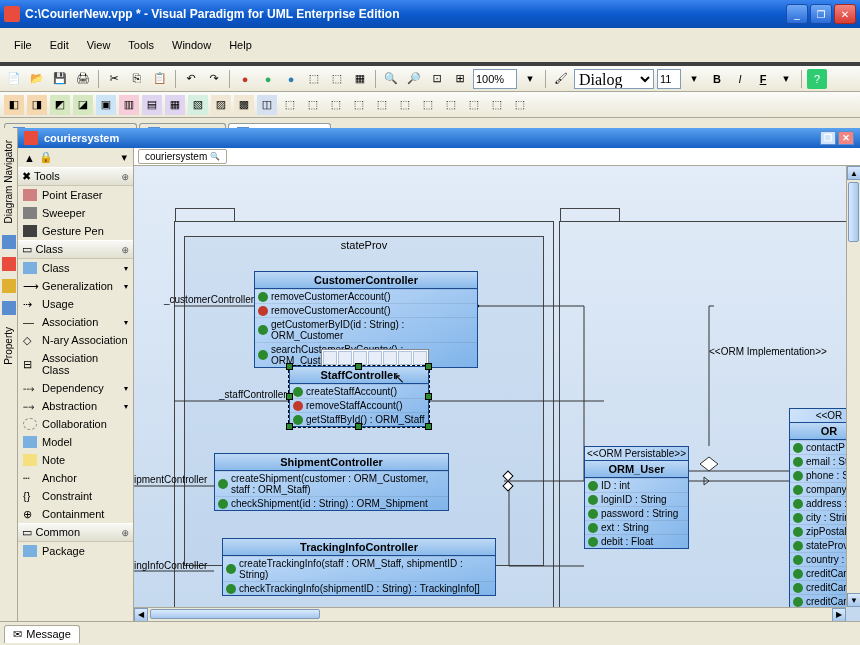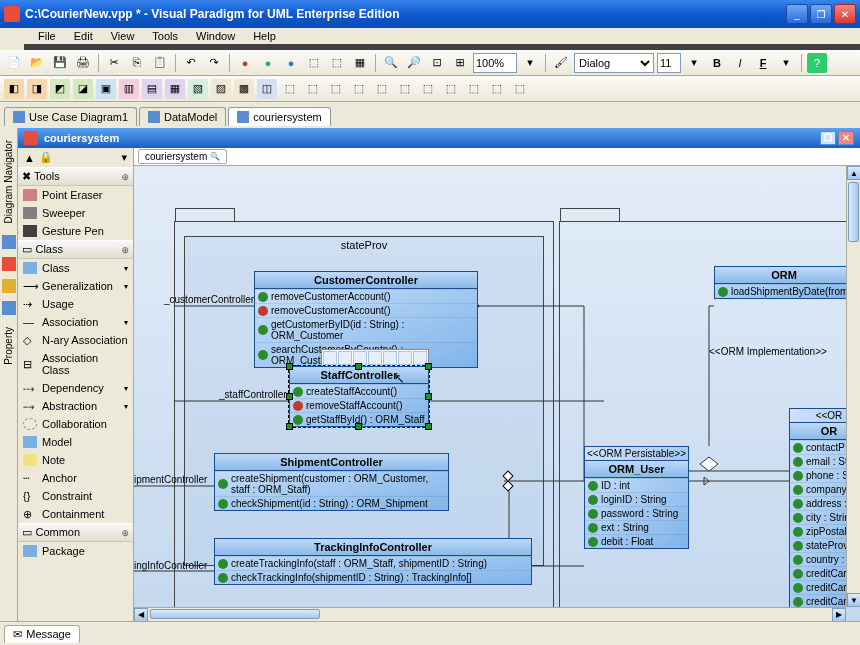--- a/index.html
+++ b/index.html
@@ -5,27 +5,27 @@
 * { box-sizing: border-box; margin: 0; padding: 0; }
 body { font-family: Tahoma, sans-serif; font-size: 11px; background: #ece9d8; width: 860px; height: 645px; overflow: hidden; position: relative; }
 
 .titlebar { height: 28px; background: linear-gradient(to bottom, #3a84ee 0%, #0d5bce 50%, #084bb2 100%); display: flex; align-items: center; padding: 0 4px; color: #fff; }
 .titlebar-icon { width: 16px; height: 16px; background: #e74c3c; margin-right: 5px; border-radius: 2px; }
 .titlebar-text { flex: 1; font-weight: bold; font-size: 12px; }
 .titlebar-btns { display: flex; gap: 2px; }
 .titlebar-btn { width: 22px; height: 20px; background: linear-gradient(to bottom, #6fa9f6, #2a6cd8); border: 1px solid #1a4ca8; border-radius: 3px; display: flex; align-items: center; justify-content: center; color: #fff; font-size: 10px; cursor: pointer; }
 .titlebar-btn.close { background: linear-gradient(to bottom, #f08682, #d93c32); border-color: #a8281f; }
 
-.menubar { height: 22px; background: #ece9d8; display: flex; align-items: center; padding: 0 6px; gap: 2px; border-bottom: 6px solid #404040; margin-left: 24px; }
+.menubar { height: 38px; background: #ece9d8; display: flex; align-items: center; padding: 0 6px; gap: 2px; border-bottom: 4px solid #404040; }
 .menu-item { padding: 2px 8px; cursor: pointer; }
 
 .toolbar { height: 26px; background: linear-gradient(to bottom, #fbfbf9, #ece9d8); display: flex; align-items: center; padding: 2px 4px; gap: 3px; border-bottom: 1px solid #aca899; flex-wrap: nowrap; overflow: hidden; }
 .tool-btn { width: 20px; height: 20px; border: 1px solid transparent; display: flex; align-items: center; justify-content: center; cursor: pointer; font-size: 11px; }
 .tool-sep { width: 1px; height: 18px; background: #aca899; margin: 0 2px; }
-.tool-select { height: 20px; font-size: 11px; border: 1px solid #7f9db9; background: #fff; }
+.tool-select { height: 20px; font-size: 16px; border: 1px solid #7f9db9; background: #fff; font-family: Liberation Serif, serif; }
 .tool-input { height: 20px; font-size: 11px; border: 1px solid #7f9db9; background: #fff; padding: 0 2px; }
 
 .tabbar { height: 24px; background: #ece9d8; display: flex; align-items: flex-end; padding: 0 4px; gap: 2px; }
 .doctab { display: flex; align-items: center; gap: 4px; padding: 3px 8px; background: #ece9d8; border: 1px solid #919b9c; border-bottom: none; border-radius: 3px 3px 0 0; cursor: pointer; font-size: 11px; }
 .doctab.active { background: #fff; }
 .doctab-icon { width: 12px; height: 12px; background: #5a8dd0; }
 
 .workspace { position: absolute; top: 128px; left: 0; right: 0; bottom: 24px; }
 
 .sidebar-strip { position: absolute; left: 0; top: 0; width: 18px; height: 100%; background: #ece9d8; border-right: 1px solid #aca899; display: flex; flex-direction: column; align-items: center; gap: 8px; padding-top: 8px; }
@@ -408,21 +408,21 @@
         <div class="uml-row">
             <span class="uml-row-icon"></span>
             <span>createShipment(customer : ORM_Customer, staff : ORM_Staff)</span>
           </div>
         <div class="uml-row">
             <span class="uml-row-icon"></span>
             <span>checkShipment(id : String) : ORM_Shipment</span>
           </div>
       </div>
 
-      <div class="uml-box" style="left:80px;top:372px;width:318px">
+      <div class="uml-box" style="left:88px;top:372px;width:274px">
         <div class="uml-box-head">TrackingInfoController</div>
         <div class="uml-row">
             <span class="uml-row-icon"></span>
             <span>createTrackingInfo(staff : ORM_Staff, shipmentID : String)</span>
           </div>
         <div class="uml-row">
             <span class="uml-row-icon"></span>
             <span>checkTrackingInfo(shipmentID : String) : TrackingInfo[]</span>
           </div>
       </div>
@@ -445,27 +445,20 @@
         <div class="uml-row">
             <span class="uml-row-icon"></span>
             <span>ext : String</span>
           </div>
         <div class="uml-row">
             <span class="uml-row-icon"></span>
             <span>debit : Float</span>
           </div>
       </div>
 
-      <div class="uml-box" style="left:580px;top:100px;width:140px">
-        <div class="uml-box-head">ORM</div>
-        <div class="uml-row">
-            <span class="uml-row-icon"></span>
-            <span>loadShipmentByDate(from</span>
-          </div>
-      </div>
 
       <div class="uml-box" style="left:655px;top:242px;width:80px">
         <div class="stereotype">&lt;&lt;OR</div>
         <div class="uml-box-head" style="border-top:1px solid #1a4a8f">OR</div>
         <div class="uml-row">
             <span class="uml-row-icon"></span>
             <span>contactP</span>
           </div>
         <div class="uml-row">
             <span class="uml-row-icon"></span>

